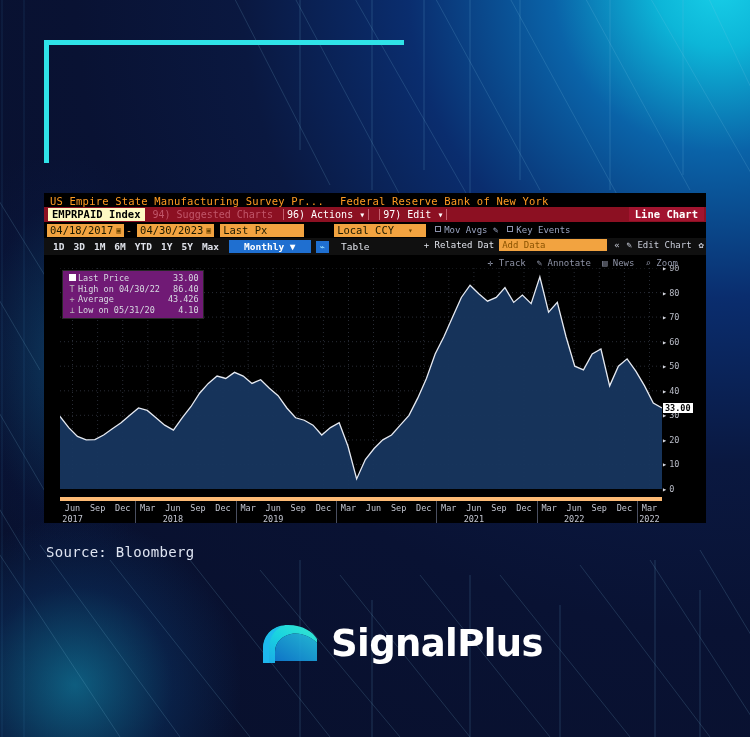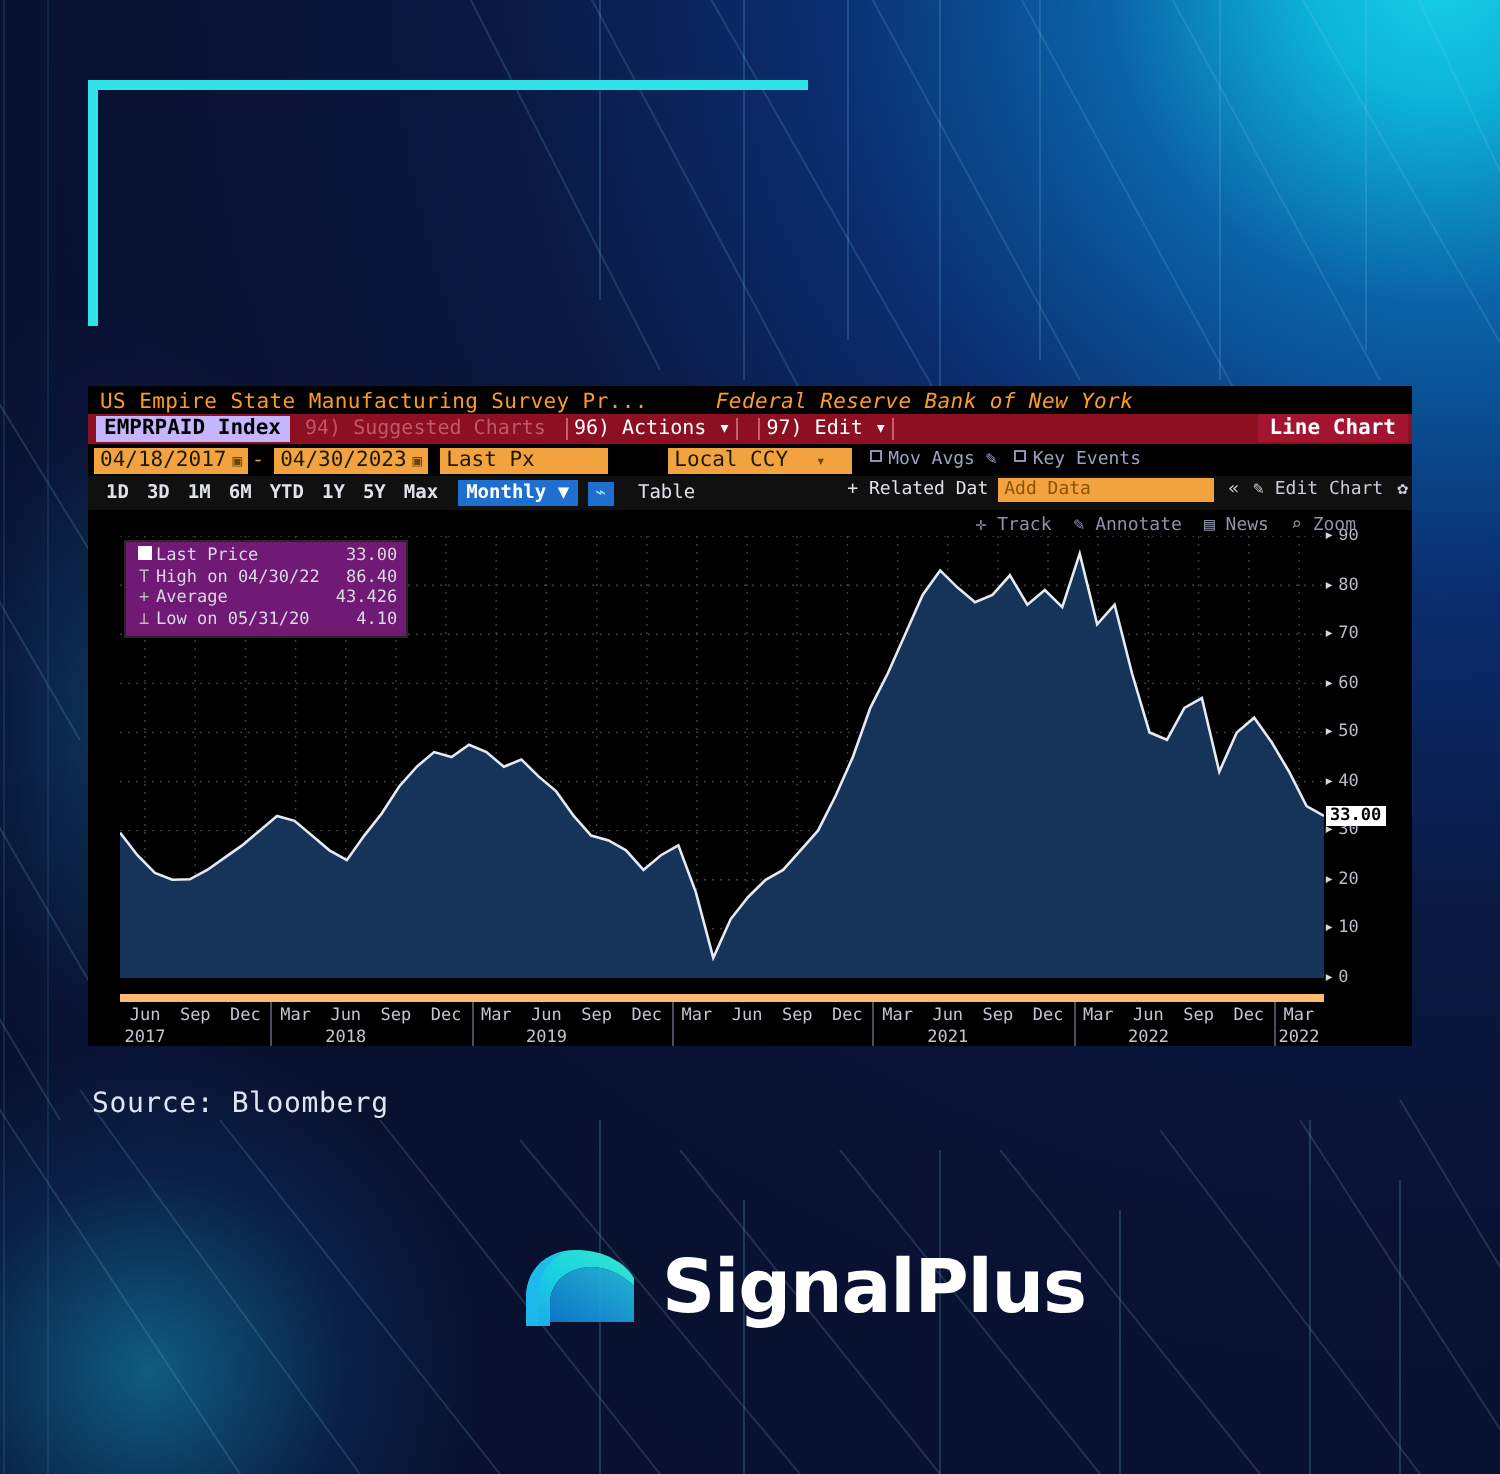--- a/index.html
+++ b/index.html
@@ -47,26 +47,26 @@
     position:absolute; left:44px; top:193px; width:662px; height:330px;
     background:#000; font-family:"DejaVu Sans Mono", monospace;
     overflow:hidden;
   }
   .tline { display:flex; align-items:center; height:15px; white-space:nowrap; }
 
   
   #t-row1 { background:#000; color:#f08a1c; font-size:10.5px; padding:1px 0 0 6px;
             letter-spacing:.2px; height:14px; }
   #t-row1 .sec { color:#ff9b22; }
-  #t-row1 .src { margin-left:34px; color:#ff9b22;font-style:italic; }
+  #t-row1 .src { margin-left:16px; color:#ff9b22; }
 
   
   #t-row2 { background:#8c1022; height:15px; position:relative; }
   .amber-box {
-    background:#c4b5fd; color:#000; font-size:10.5px; font-weight:bold;
+    background:#fef9c3; color:#000; font-size:10.5px; font-weight:bold;
     padding:0 4px; height:13px; line-height:13px; margin-left:4px;
   }
   .red-dim { color:#c1566a; font-size:10px; margin-left:8px; }
   .red-btn {
     color:#fff; font-size:10px; margin-left:10px; padding:0 3px;
     border-left:1px solid #c4606f; border-right:1px solid #c4606f;
   }
   #t-row2 .linechart {
     position:absolute; right:2px; top:0; color:#fff; font-size:10.5px;
     font-weight:bold; background:#a2142f; padding:0 6px; height:14px; line-height:14px;
@@ -80,21 +80,21 @@
   }
   .orange-field .caret { color:#6b4500; margin-left:3px; font-size:8px; }
   .dash { color:#f2a340; font-size:10px; margin:0 2px; }
   .cb { color:#9aa4c0; font-size:9px; margin-left:9px; }
   .cb .box { display:inline-block; width:6px; height:6px; border:1px solid #8d93ad; margin-right:3px; vertical-align:1px; }
 
   
   #t-row4 { background:#101010; height:17px; position:relative; }
   .per { color:#dfe2ea; font-size:9.5px; font-weight:bold; margin-left:9px; }
   .per-sel { background:#1f6fd0; color:#fff; font-size:9.5px; font-weight:bold;
-             margin-left:10px; padding:1px 4px; }
+             margin-left:10px; padding:1px 15px; }
   .ico-chart { background:#1f6fd0; color:#9fe6ff; font-size:9px; margin-left:5px; padding:1px 4px; }
   .tbl { color:#dfe2ea; font-size:9.5px; margin-left:12px; }
   #t-row4 .right { position:absolute; right:2px; top:1px; display:flex; align-items:center; }
   .reldat { color:#dfe2ea; font-size:9px; margin-right:5px; }
   .adddata { background:#f2a340; color:#8a5300; font-size:9px; width:108px;
              height:12px; line-height:12px; padding-left:3px; }
   .gray-ico { color:#c8ccd8; font-size:9px; margin-left:7px; }
 
   
   #plot { position:absolute; left:0; top:63px; right:0; bottom:0; background:#000; }

